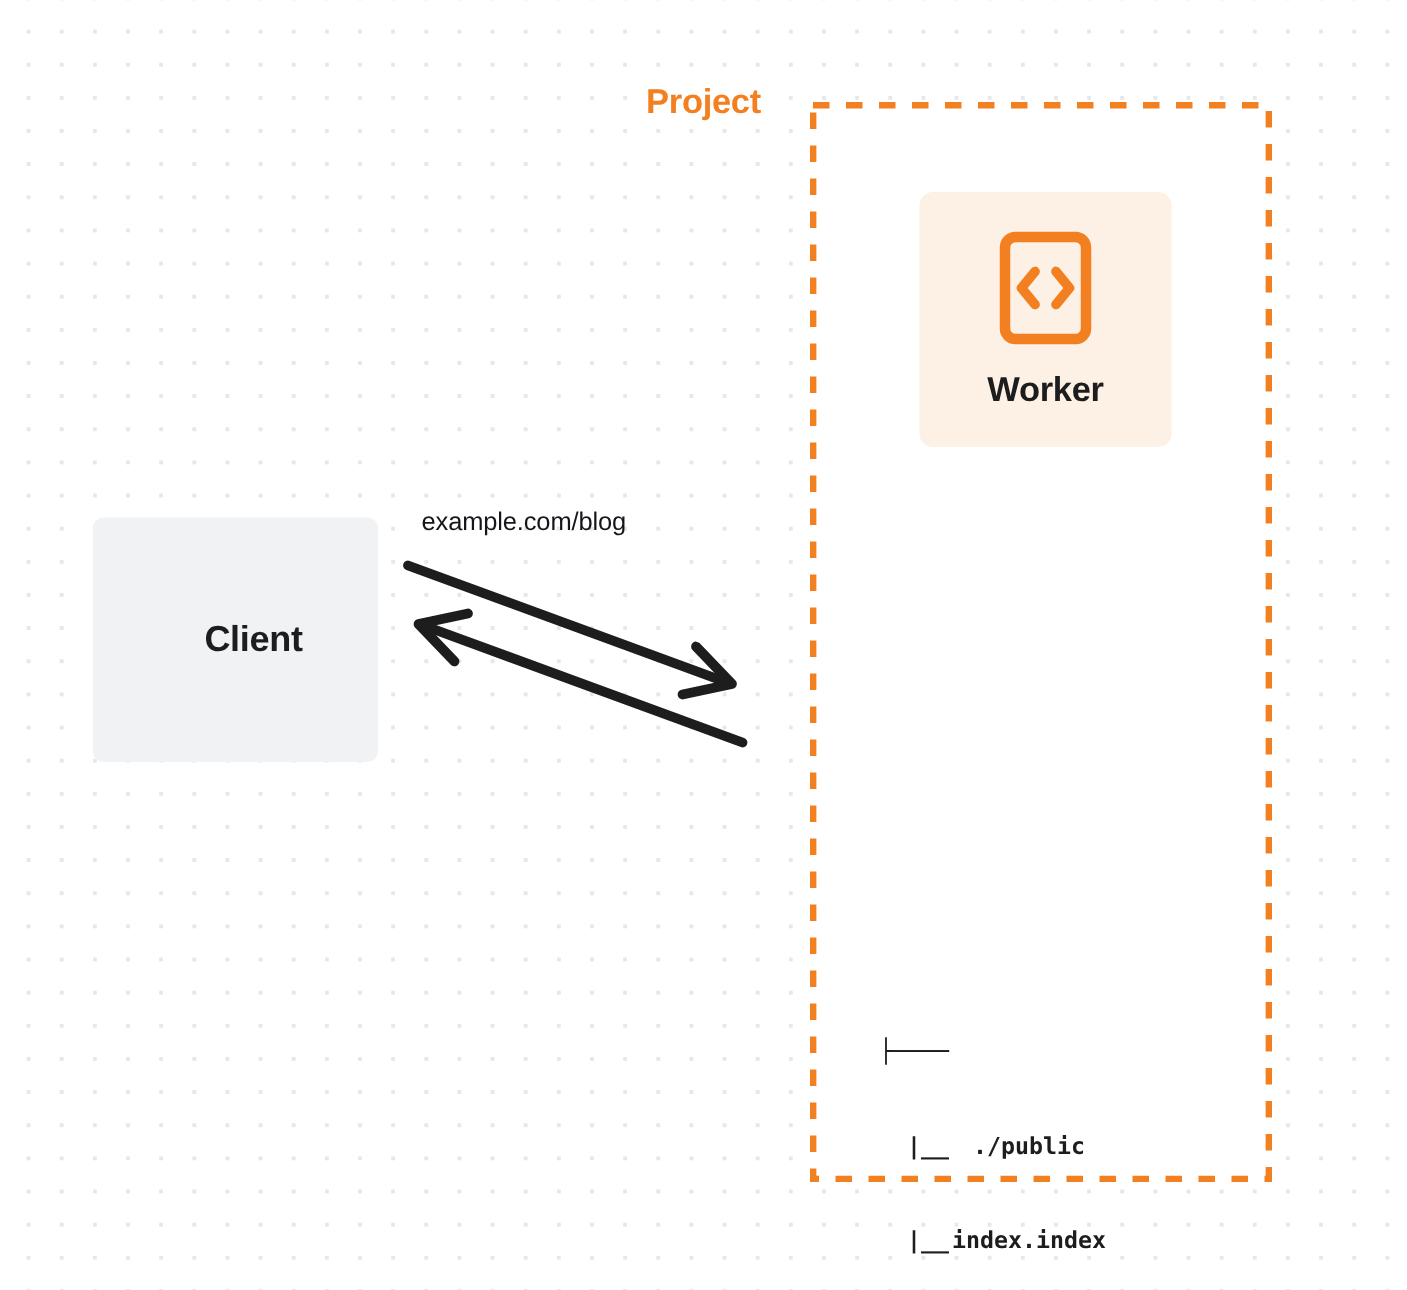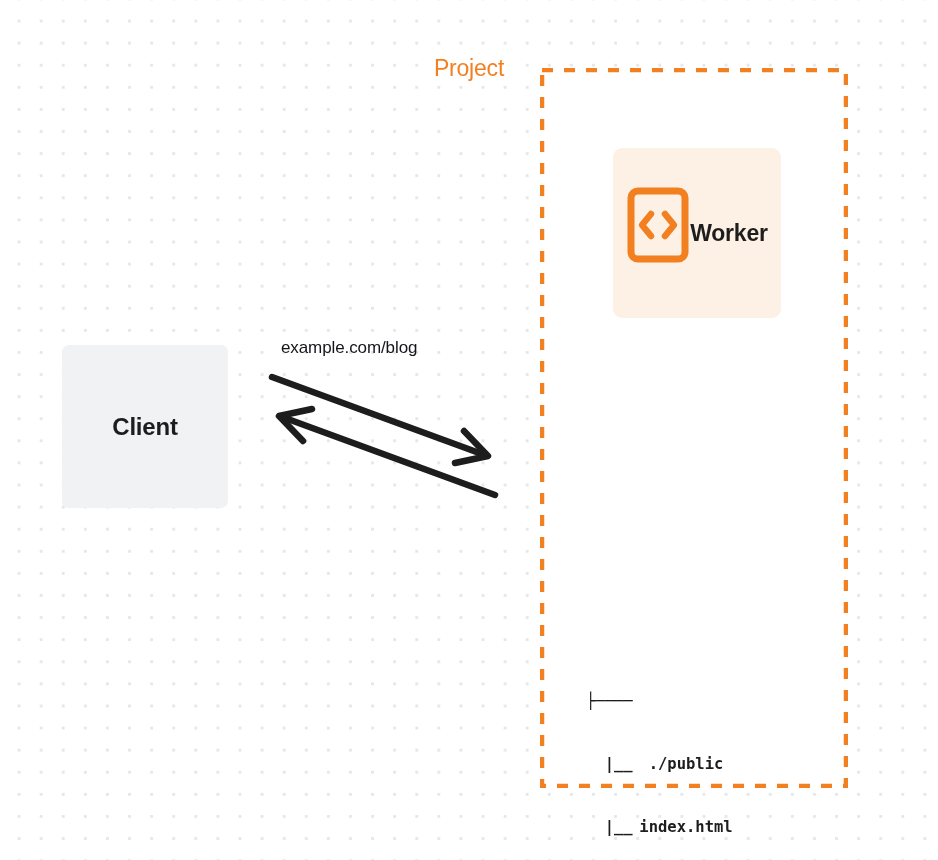--- a/index.html
+++ b/index.html
@@ -27,20 +27,21 @@
     position: absolute;
     left: 62px;
     top: 345px;
     width: 166px;
     height: 163px;
     background: #f1f2f4;
     border-radius: 7px;
     display: flex;
     align-items: center;
     justify-content: center;
+    padding-left: 24px;
   }
   #client-label {
     font-size: 24px;
     font-weight: 700;
     color: #1d1d1d;
     letter-spacing: -0.2px;
   }
 
   
   #connector {
@@ -77,36 +78,36 @@
     pointer-events: none;
   }
   #project-title {
     position: absolute;
     left: 50%;
     top: 68px;
     transform: translate(-50%, -50%);
     background: #ffffff;
     padding: 0 7px;
     font-size: 23px;
-    font-weight: 400;
+    font-weight: 700;
     color: #f38020;
     letter-spacing: -0.2px;
     white-space: nowrap;
     z-index: 3;
   }
 
   
   .node-card {
     position: absolute;
     background: #fdf0e4;
     border-radius: 9px;
     display: flex;
+    flex-direction: column;
     align-items: center;
     justify-content: center;
-    margin-top: 20px;
   }
   #worker-card {
     left: 613px;
     top: 128px;
     width: 168px;
     height: 170px;
   }
   #assets-card {
     left: 609px;
     top: 482px;
@@ -194,21 +195,21 @@
   </div>
 
 
   <div id="file-tree">
     <div class="tree-row">
       <span class="tree-glyph">├────</span>
       <span class="tree-name">./public</span>
     </div>
     <div class="tree-row">
       <span class="tree-glyph">  |__</span>
-      <span class="tree-name">index.html</span>
+      <span class="tree-name">index.index</span>
     </div>
     <div class="tree-row">
       <span class="tree-glyph">  |__</span>
       
     </div>
     
   </div>
 
 </div>
 

